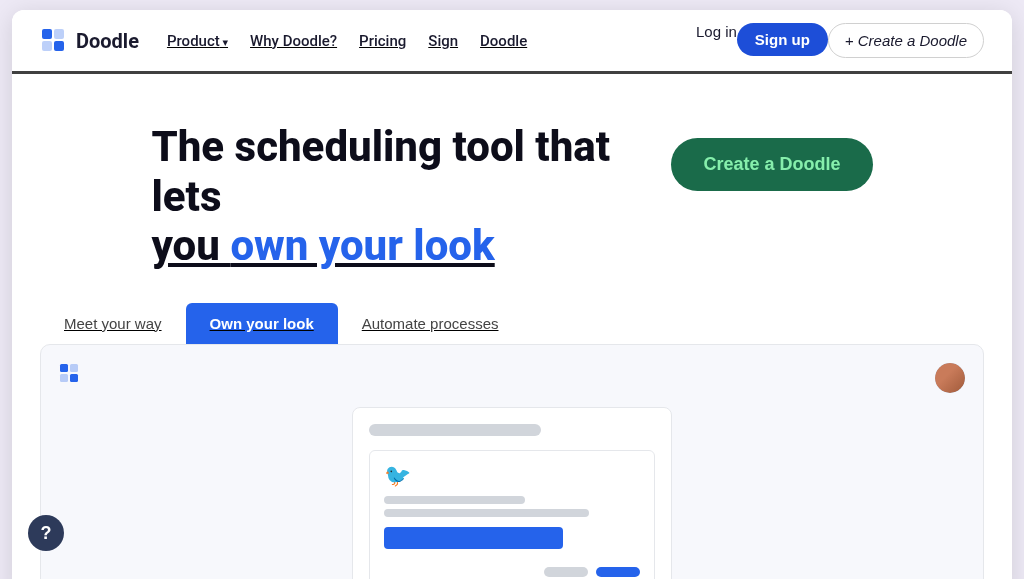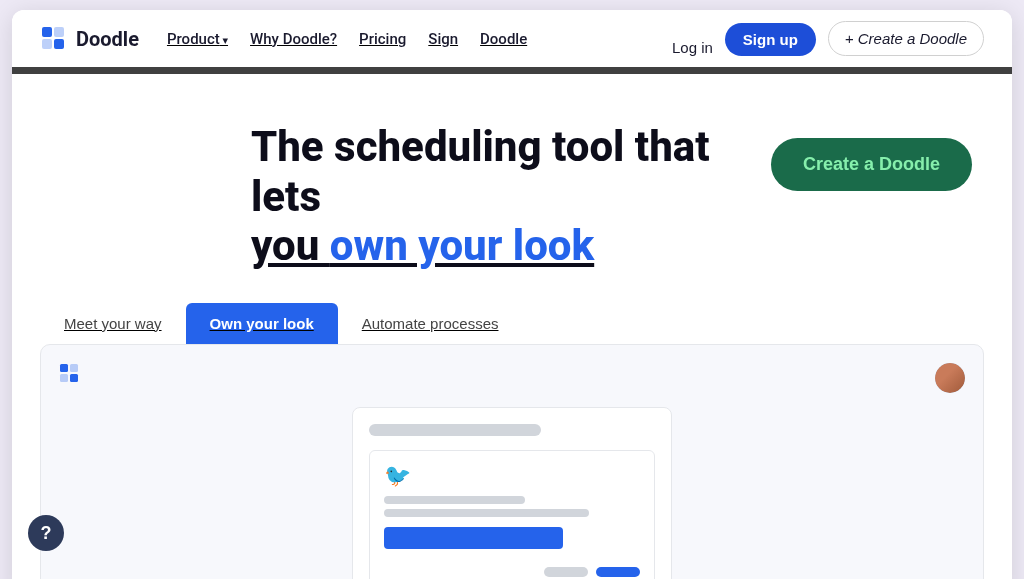--- a/index.html
+++ b/index.html
@@ -27,21 +27,21 @@
       box-shadow: 0 4px 24px rgba(0,0,0,0.12);
     }
 
     
     .navbar {
       display: flex;
       align-items: center;
       justify-content: space-between;
       padding: 0 28px;
       height: 64px;
-      border-bottom: 7px solid #404040;
+      border-bottom: 3px solid #404040;
       background: #fff;
     }
 
     .nav-left {
       display: flex;
       align-items: center;
       gap: 28px;
     }
 
     .logo {
@@ -73,22 +73,21 @@
       font-weight: 500;
     }
 
     .nav-link.with-arrow::after {
       content: ' ▾';
       font-size: 11px;
     }
 
     .nav-right {
       display: flex;
-      align-items: flex-end;
-      gap: 12px;
+      align-items: flex-start;
     }
 
     .btn-login {
       font-size: 15px;
       color: #1a1a2e;
       cursor: pointer;
       font-weight: 500;
       background: none;
       border: none;
     }
@@ -114,24 +113,24 @@
       font-weight: 500;
       cursor: pointer;
       display: flex;
       align-items: center;
       gap: 5px;
       font-style: italic;
     }
 
     
     .hero {
-      padding: 48px 40px 0 28px;
+      padding: 48px 28px 0 28px;
       display: flex;
       align-items: flex-start;
-      justify-content: flex-end;
+      justify-content: center;
     }
 
     .hero-text {
       max-width: 520px;
     }
 
     .hero-title {
       font-size: 42px;
       font-weight: 800;
       color: #0d0d1a;

